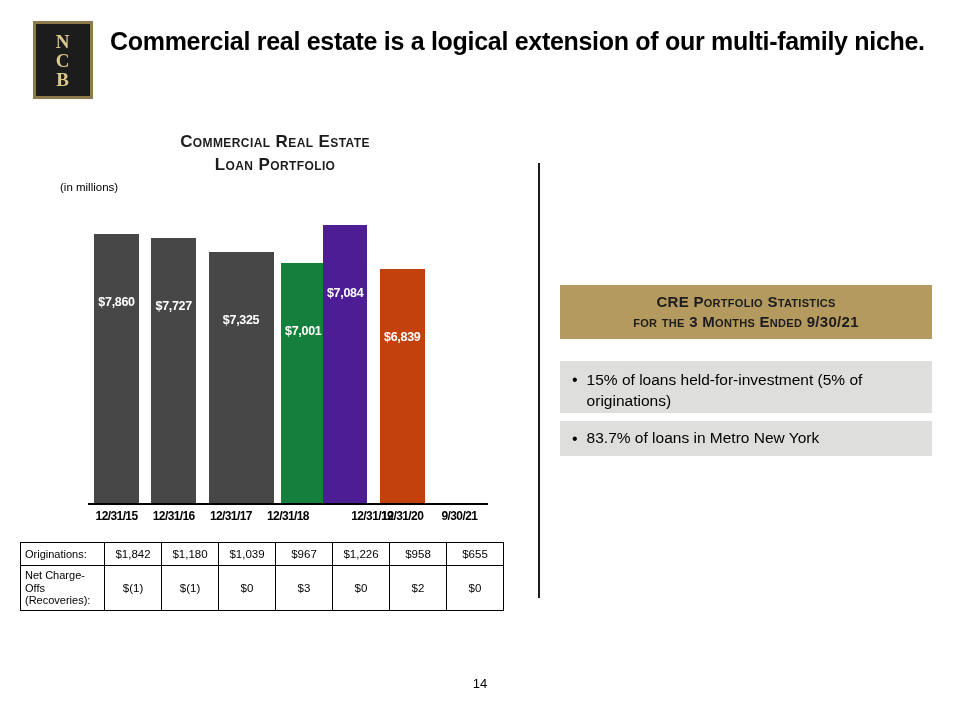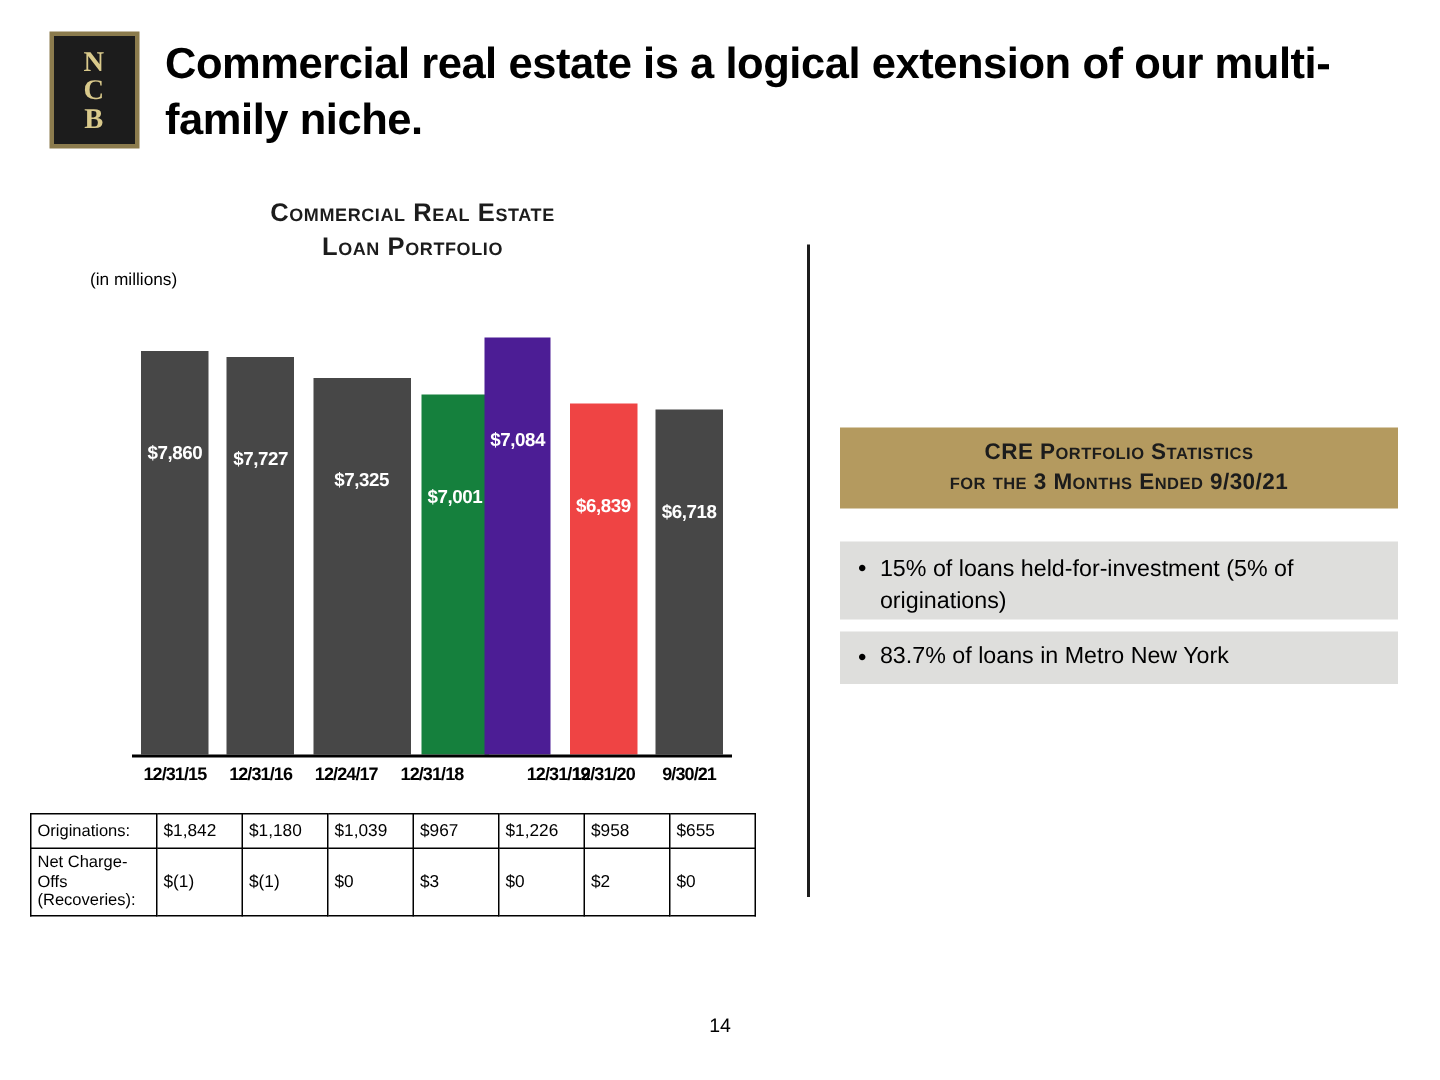--- a/index.html
+++ b/index.html
@@ -44,21 +44,21 @@
     font-size: 19px;
     letter-spacing: 1px;
   }
 
   
   #title {
     position: absolute;
     left: 110px;
     top: 25px;
     width: 820px;
-    font-size: 29px;
+    font-size: 25px;
     font-weight: bold;
     line-height: 1.28;
     color: #000000;
     letter-spacing: -0.3px;
   }
 
   
   #chart-title {
     position: absolute;
     left: 60px;
@@ -130,21 +130,21 @@
   #data-table {
     position: absolute;
     left: 20px;
     top: 542px;
     border-collapse: collapse;
     font-size: 11.5px;
   }
   #data-table td {
     border: 1px solid #000000;
     padding: 3px 4px;
-    text-align: left;
+    text-align: center;
     height: 23px;
   }
   #data-table td.rowhead {
     text-align: left;
     width: 84px;
     font-size: 11px;
     line-height: 1.15;
   }
   #data-table td.val { width: 57px; }
   #data-table tr.tall td { height: 40px; }
@@ -240,32 +240,29 @@
     </div>
     <div class="bar" style="left: 120.571px; width: 65px; height: 251.143px; background: rgb(71, 71, 71);">
       <div class="bar-label" style="top: 61px;">$7,325</div>
     </div>
     <div class="bar" style="left: 193px; width: 44.5714px; height: 240.034px; background: #15803d;">
       <div class="bar-label" style="top: 61px;">$7,001</div>
     </div>
     <div class="bar" style="left: 234.857px; width: 44.5714px; height: 278px; background: #4c1d95;">
       <div class="bar-label" style="top: 61px;">$7,084</div>
     </div>
-    <div class="bar" style="left: 292px; width: 44.5714px; height: 234.48px; background: #ef4444;">
+    <div class="bar" style="left: 292px; width: 44.5714px; height: 234.48px; background: #c2410c;">
       <div class="bar-label" style="top: 61px;">$6,839</div>
-    </div>
-    <div class="bar" style="left: 349.143px; width: 44.5714px; height: 230.331px; background: rgb(71, 71, 71);">
-      <div class="bar-label" style="top: 61px;">$6,718</div>
     </div>
   </div>
 <div id="axis-line"></div>
 <div id="x-labels">
     <div class="x-label" style="left: 0px; width: 57.1429px;">12/31/15</div>
     <div class="x-label" style="left: 57.1429px; width: 57.1429px;">12/31/16</div>
-    <div class="x-label" style="left: 114.286px; width: 57.1429px;">12/24/17</div>
+    <div class="x-label" style="left: 114.286px; width: 57.1429px;">12/31/17</div>
     <div class="x-label" style="left: 171.429px; width: 57.1429px;">12/31/18</div>
     <div class="x-label" style="left: 228.571px; width: 57.1429px; margin-left: 27px;">12/31/19</div>
     <div class="x-label" style="left: 285.714px; width: 57.1429px;">12/31/20</div>
     <div class="x-label" style="left: 342.857px; width: 57.1429px;">9/30/21</div>
   </div>
 
 <table id="data-table">
   <tbody>
       <tr>
         <td class="rowhead">Originations:</td>

